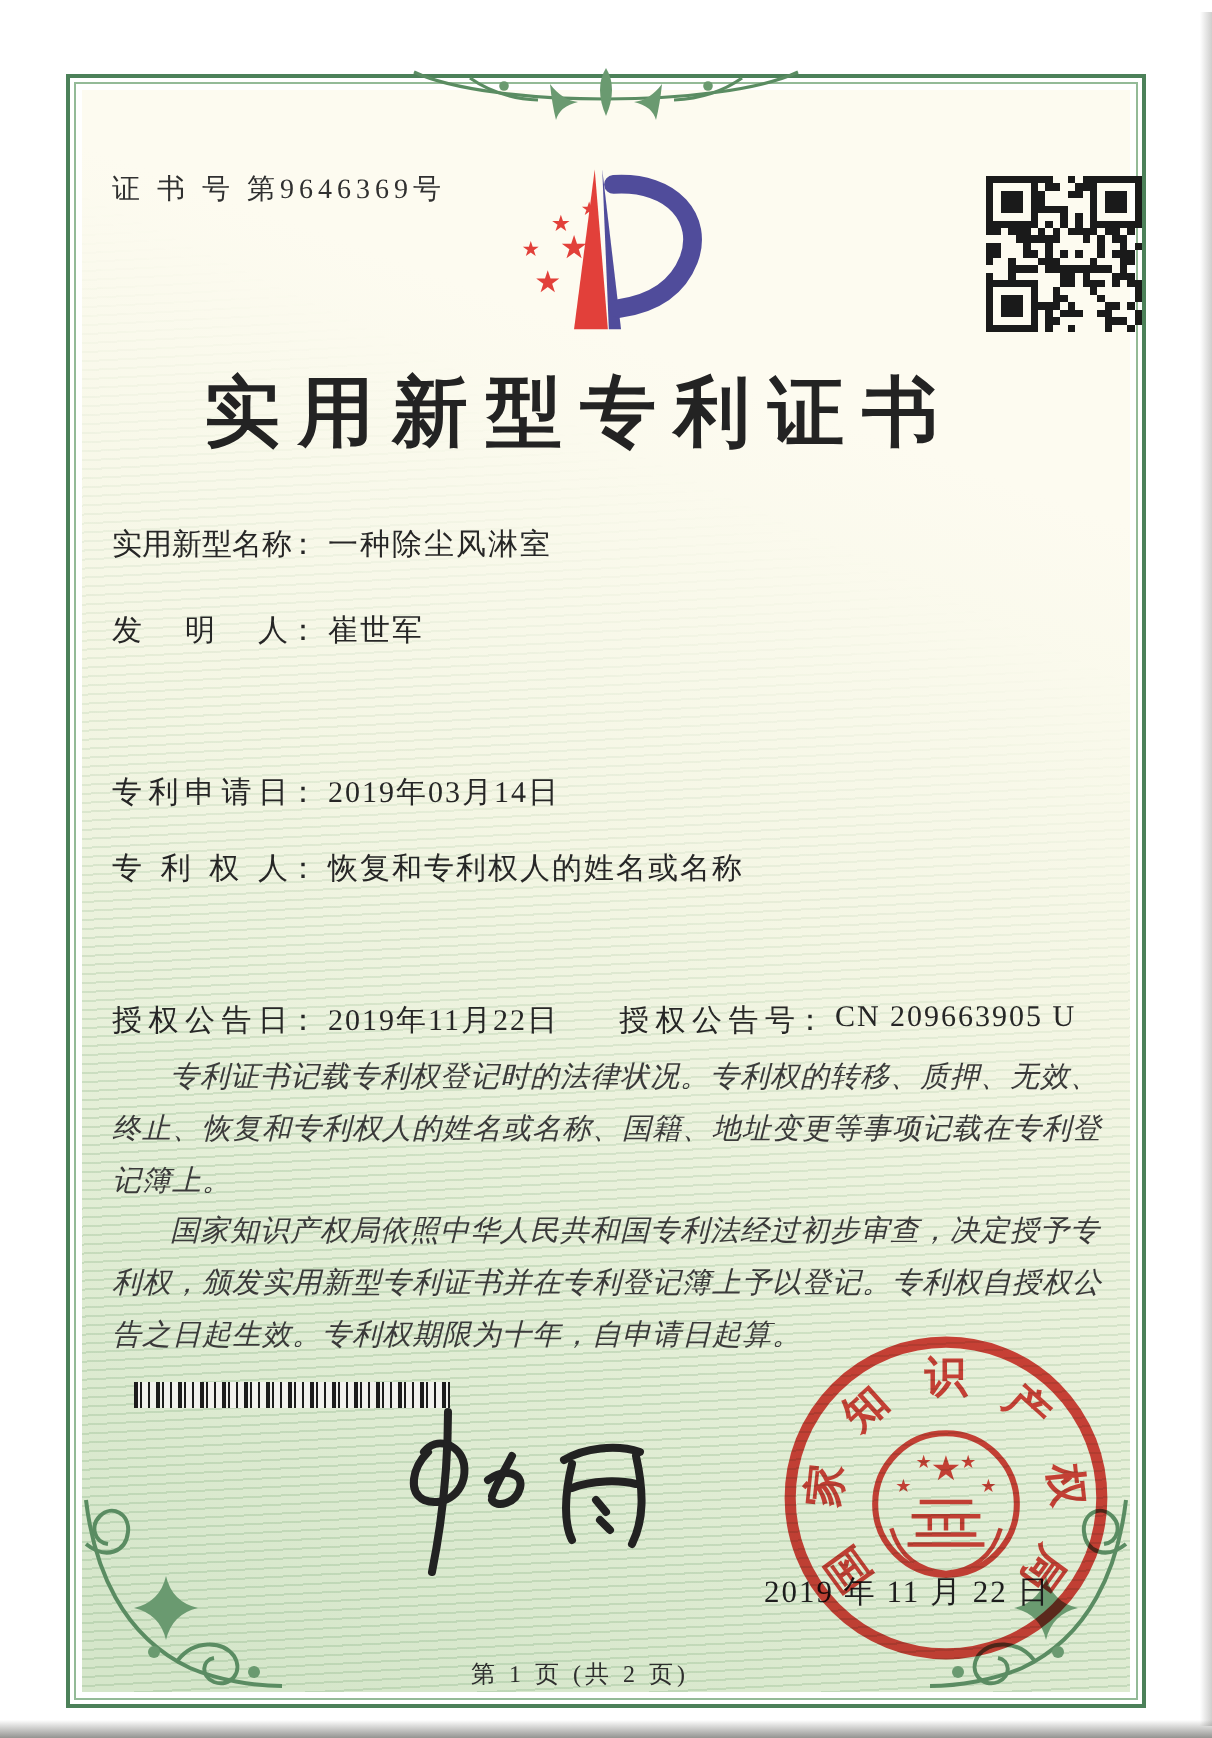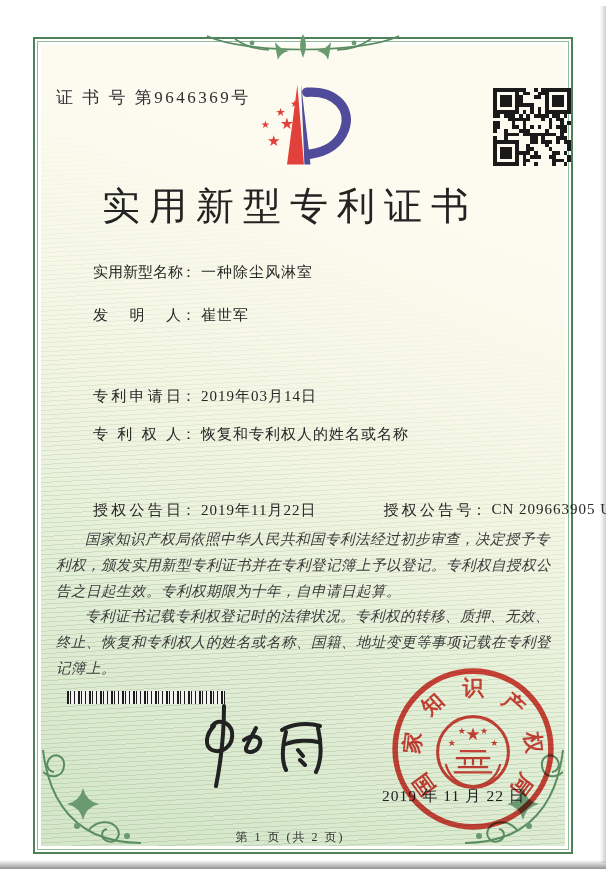--- a/index.html
+++ b/index.html
@@ -9,28 +9,28 @@
   .frame{position:absolute;left:33px;top:37px;width:540px;height:817px;border:2px solid #4c8159;box-sizing:border-box;}
   .frame-inner{position:absolute;inset:2px;border:1px solid #93ba97;}
   
   .ground{position:absolute;inset:3px;background:linear-gradient(200deg,#fdfbf0 22%,#f4f6e4 48%,#e3eed6 72%,#d5e6ca 96%);}
   .guilloche{position:absolute;inset:0;
      background:repeating-linear-gradient(177deg,rgba(106,158,106,.22) 0 1px,rgba(0,0,0,0) 1px 4.5px);
      -webkit-mask-image:linear-gradient(205deg,transparent 28%,#000 72%);
      mask-image:linear-gradient(205deg,transparent 28%,#000 72%);}
   .orn{position:absolute;pointer-events:none;}
   
-  .cert-no{position:absolute;left:56px;top:86px;font-size:17px;letter-spacing:2.5px;color:#303030;}
+  .cert-no{position:absolute;left:56px;top:86px;font-size:14px;letter-spacing:2.5px;color:#303030;}
   .logo{position:absolute;left:246px;top:80px;width:114px;height:94px;}
   .qr{position:absolute;left:493px;top:88px;width:78px;height:78px;}
-  .title{position:absolute;left:0;right:26px;top:181px;text-align:center;font-size:38px;font-weight:normal;
+  .title{position:absolute;left:0;right:26px;top:181px;text-align:center;font-size:38px;font-weight:bold;
          letter-spacing:9px;color:#232323;}
   
   .frow{position:absolute;left:56px;width:505px;font-size:15px;color:#262626;white-space:nowrap;}
-  .flabel{display:inline-block;width:88px;text-align:justify;text-align-last:justify;vertical-align:top;margin-left:37px;}
+  .flabel{display:inline-block;width:88px;text-align:justify;text-align-last:justify;vertical-align:top;}
   .fcolon{display:inline-block;vertical-align:top;margin-right:5px;}
   .fvalue{display:inline-block;letter-spacing:1px;vertical-align:top;}
   .fvalue--wrap{white-space:normal;max-width:396px;line-height:1.55;}
   .fgroup2{display:inline-block;margin-left:30px;}
   
   .body-text{position:absolute;left:56px;top:527px;width:498px;font-size:14.5px;line-height:1.78;
              color:#3a3a3a;font-style:italic;}
   .body-text p{margin:0;text-indent:2em;letter-spacing:.5px;}
   
   .barcode{position:absolute;left:67px;top:691px;width:158px;height:13px;
@@ -358,22 +358,22 @@
     <span class="flabel">专利申请日</span><span class="fcolon">：</span><span class="fvalue">2019年03月14日</span>
   </div>
   <div class="frow" style="top:425px">
     <span class="flabel">专利权人</span><span class="fcolon">：</span><span class="fvalue">恢复和专利权人的姓名或名称</span>
   </div>
   <div class="frow" style="top:501px">
     <span class="flabel">授权公告日</span><span class="fcolon">：</span><span class="fvalue">2019年11月22日</span><span class="fgroup2"><span class="flabel">授权公告号</span><span class="fcolon">：</span><span class="fvalue">CN 209663905 U</span></span>
   </div>
 
   <div class="body-text">
+    <p>专利证书记载专利权登记时的法律状况。专利权的转移、质押、无效、终止、恢复和专利权人的姓名或名称、国籍、地址变更等事项记载在专利登记簿上。</p>
     <p>国家知识产权局依照中华人民共和国专利法经过初步审查，决定授予专利权，颁发实用新型专利证书并在专利登记簿上予以登记。专利权自授权公告之日起生效。专利权期限为十年，自申请日起算。</p>
-    <p>专利证书记载专利权登记时的法律状况。专利权的转移、质押、无效、终止、恢复和专利权人的姓名或名称、国籍、地址变更等事项记载在专利登记簿上。</p>
   </div>
 
   <div class="barcode"></div>
 
 
   <svg class="signature" viewBox="0 0 160 95">
     <g fill="none" stroke="#222" stroke-width="4" stroke-linecap="round" stroke-linejoin="round">
       <path d="M28,26 C20,34 18,46 26,50 C36,54 48,46 46,32 C44,22 32,18 26,26"></path>
       <path d="M38,6 C38,28 36,56 30,86"></path>
       <path d="M70,28 C66,36 62,42 60,48"></path>

